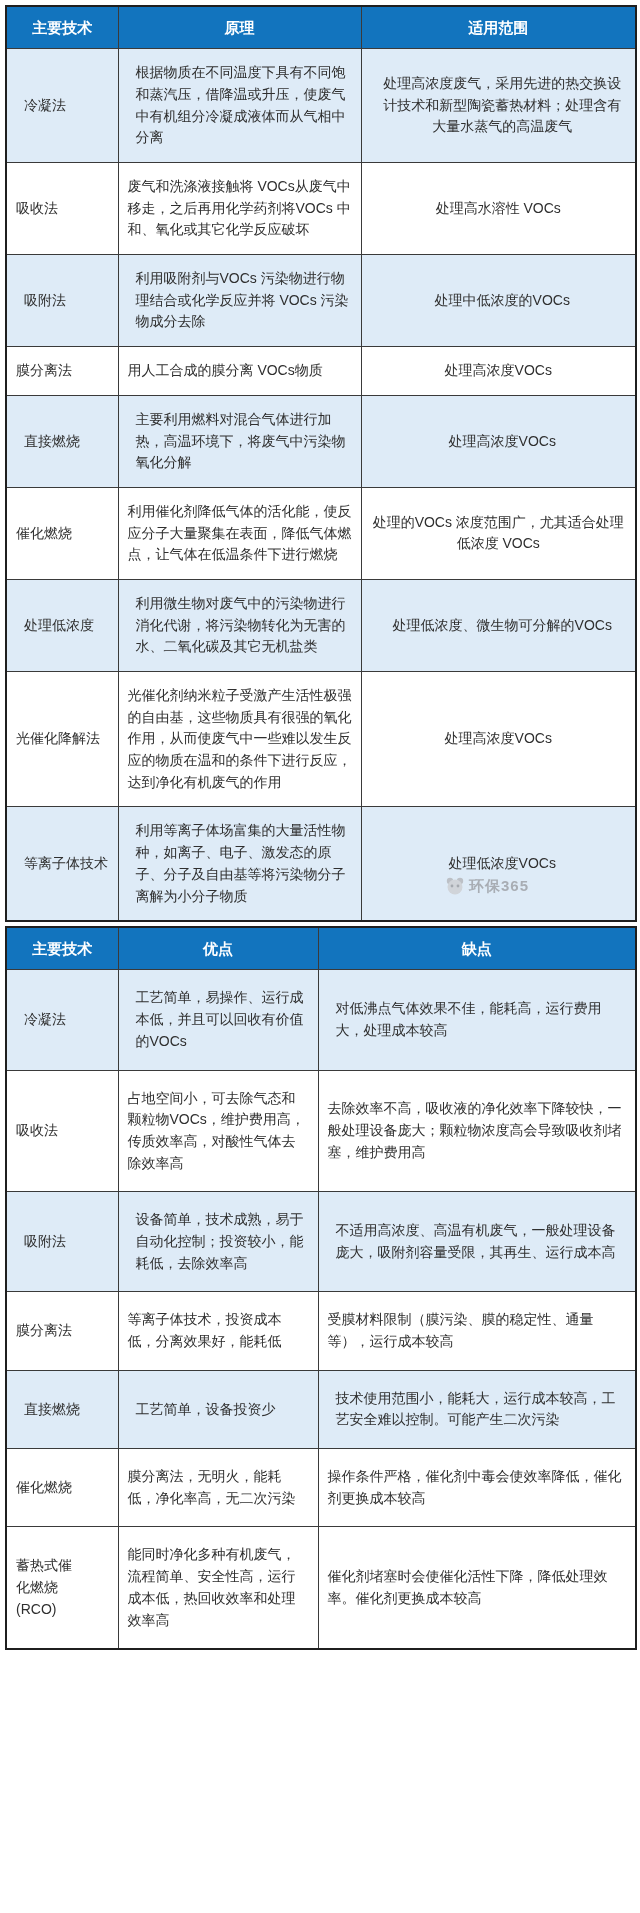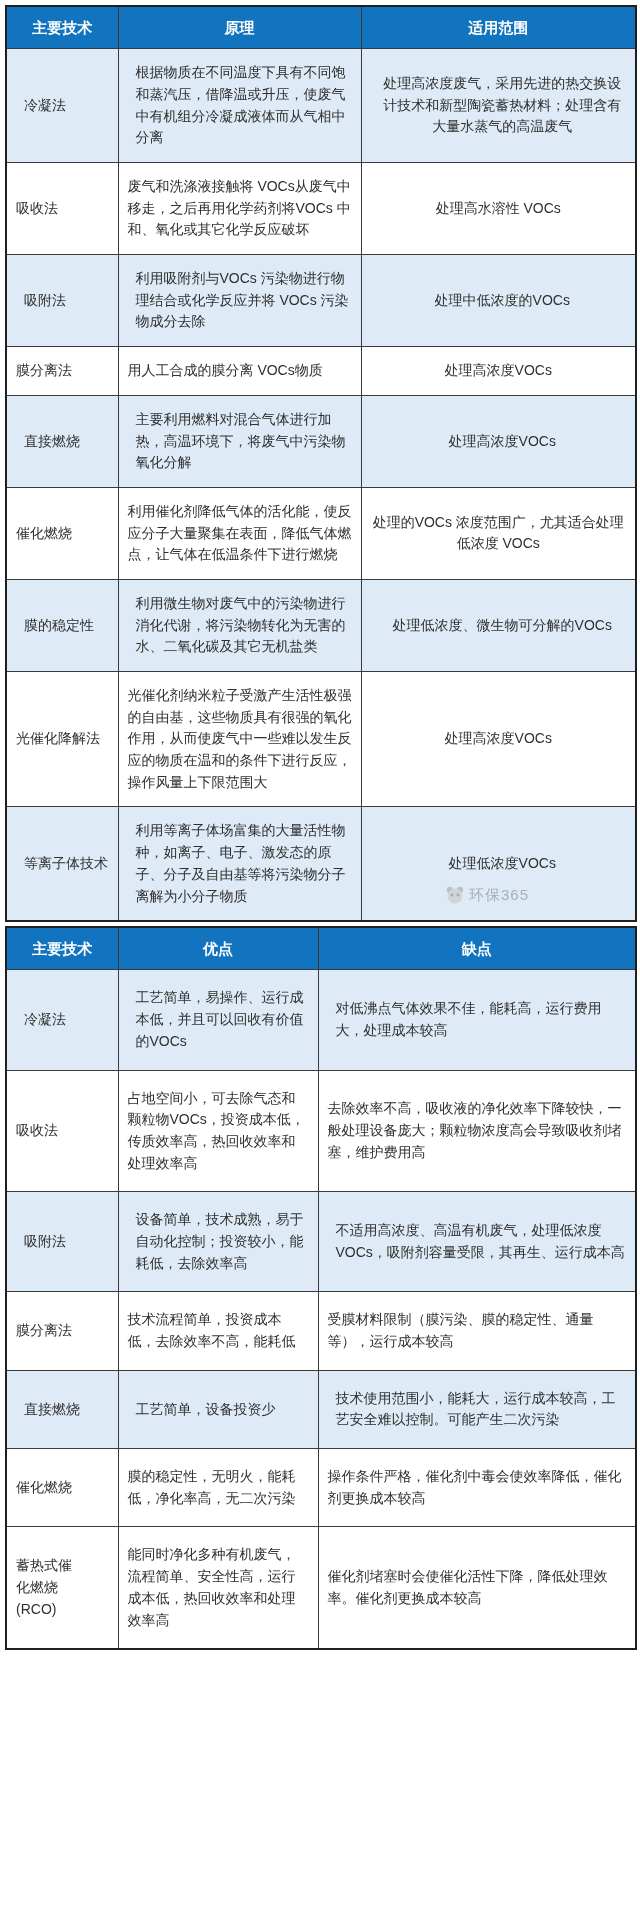--- a/index.html
+++ b/index.html
@@ -67,21 +67,21 @@
     position:absolute;
     display:flex;
     align-items:center;
     gap:3px;
     color:var(--watermark);
     font-size:15px;
     letter-spacing:1px;
     opacity:.9;
     pointer-events:none;
   }
-  .wm-1{bottom:17px;right:106px;}
+  .wm-1{bottom:26px;right:106px;font-weight:bold;}
   .wm-logo{display:inline-block;}
 </style>
 </head>
 <body>
 
 <div class="page">
 
   <div class="tbl-wrap">
     <table class="tbl1">
       <colgroup>
@@ -130,28 +130,28 @@
 
           <tr>
             <td class="name">催化燃烧</td>
             <td class="desc">利用催化剂降低气体的活化能，使反应分子大量聚集在表面，降低气体燃点，让气体在低温条件下进行燃烧</td>
             <td class="scope">处理的VOCs 浓度范围广，尤其适合处理低浓度 VOCs</td>
           </tr>
 
 
 
           <tr class="alt">
-            <td class="name">膜的稳定性</td>
+            <td class="name">处理低浓度</td>
             <td class="desc">利用微生物对废气中的污染物进行消化代谢，将污染物转化为无害的水、二氧化碳及其它无机盐类</td>
             <td class="scope">处理低浓度、微生物可分解的VOCs</td>
           </tr>
 
           <tr>
             <td class="name">光催化降解法</td>
-            <td class="desc">光催化剂纳米粒子受激产生活性极强的自由基，这些物质具有很强的氧化作用，从而使废气中一些难以发生反应的物质在温和的条件下进行反应，操作风量上下限范围大</td>
+            <td class="desc">光催化剂纳米粒子受激产生活性极强的自由基，这些物质具有很强的氧化作用，从而使废气中一些难以发生反应的物质在温和的条件下进行反应，达到净化有机废气的作用</td>
             <td class="scope">处理高浓度VOCs</td>
           </tr>
 
           <tr class="alt">
             <td class="name">等离子体技术</td>
             <td class="desc">利用等离子体场富集的大量活性物种，如离子、电子、激发态的原子、分子及自由基等将污染物分子离解为小分子物质</td>
             <td class="scope">处理低浓度VOCs</td>
           </tr>
         </tbody>
     </table>
@@ -184,45 +184,45 @@
       <tbody>
 
           <tr class="alt">
             <td class="name">冷凝法</td>
             <td class="pros">工艺简单，易操作、运行成本低，并且可以回收有价值的VOCs</td>
             <td class="cons">对低沸点气体效果不佳，能耗高，运行费用大，处理成本较高</td>
           </tr>
 
           <tr>
             <td class="name">吸收法</td>
-            <td class="pros">占地空间小，可去除气态和颗粒物VOCs，投资成本低，传质效率高，热回收效率和处理效率高</td>
+            <td class="pros">占地空间小，可去除气态和颗粒物VOCs，维护费用高，传质效率高，对酸性气体去除效率高</td>
             <td class="cons">去除效率不高，吸收液的净化效率下降较快，一般处理设备庞大；颗粒物浓度高会导致吸收剂堵塞，维护费用高</td>
           </tr>
 
           <tr class="alt">
             <td class="name">吸附法</td>
             <td class="pros">设备简单，技术成熟，易于自动化控制；投资较小，能耗低，去除效率高</td>
-            <td class="cons">不适用高浓度、高温有机废气，处理低浓度VOCs，吸附剂容量受限，其再生、运行成本高</td>
+            <td class="cons">不适用高浓度、高温有机废气，一般处理设备庞大，吸附剂容量受限，其再生、运行成本高</td>
           </tr>
 
           <tr>
             <td class="name">膜分离法</td>
-            <td class="pros">技术流程简单，投资成本低，去除效率不高，能耗低</td>
+            <td class="pros">等离子体技术，投资成本低，分离效果好，能耗低</td>
             <td class="cons">受膜材料限制（膜污染、膜的稳定性、通量等），运行成本较高</td>
           </tr>
 
           <tr class="alt">
             <td class="name">直接燃烧</td>
             <td class="pros">工艺简单，设备投资少</td>
             <td class="cons">技术使用范围小，能耗大，运行成本较高，工艺安全难以控制。可能产生二次污染</td>
           </tr>
 
           <tr>
             <td class="name">催化燃烧</td>
-            <td class="pros">膜的稳定性，无明火，能耗低，净化率高，无二次污染</td>
+            <td class="pros">膜分离法，无明火，能耗低，净化率高，无二次污染</td>
             <td class="cons">操作条件严格，催化剂中毒会使效率降低，催化剂更换成本较高</td>
           </tr>
 
 
           <tr>
             <td class="name">蓄热式催
 化燃烧
 (RCO)</td>
             <td class="pros">能同时净化多种有机废气，流程简单、安全性高，运行成本低，热回收效率和处理效率高</td>
             <td class="cons">催化剂堵塞时会使催化活性下降，降低处理效率。催化剂更换成本较高</td>

